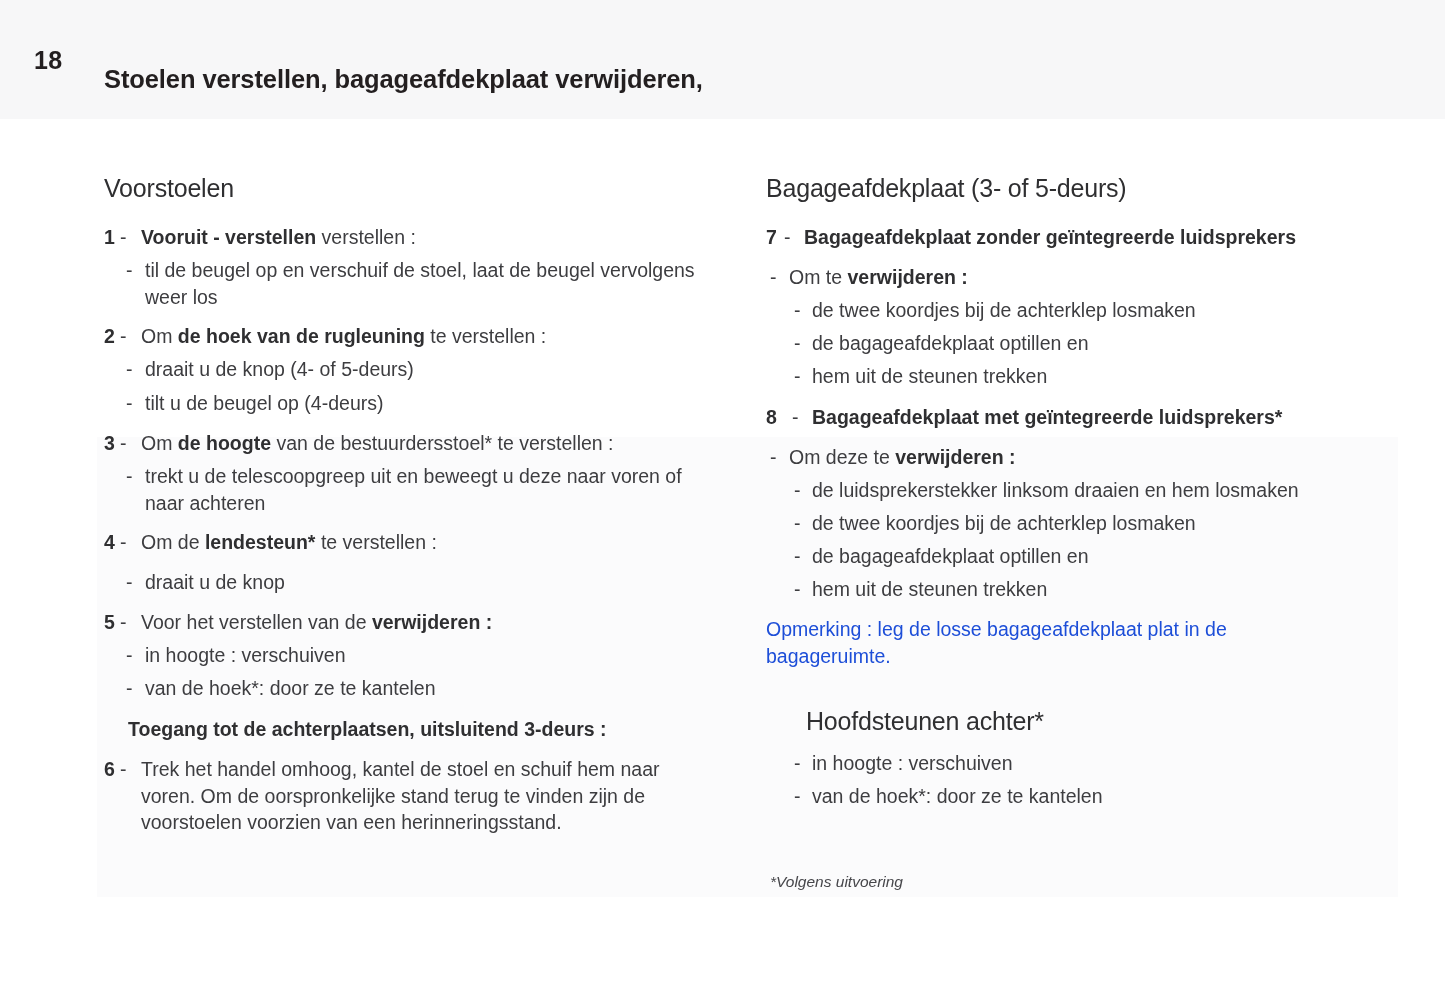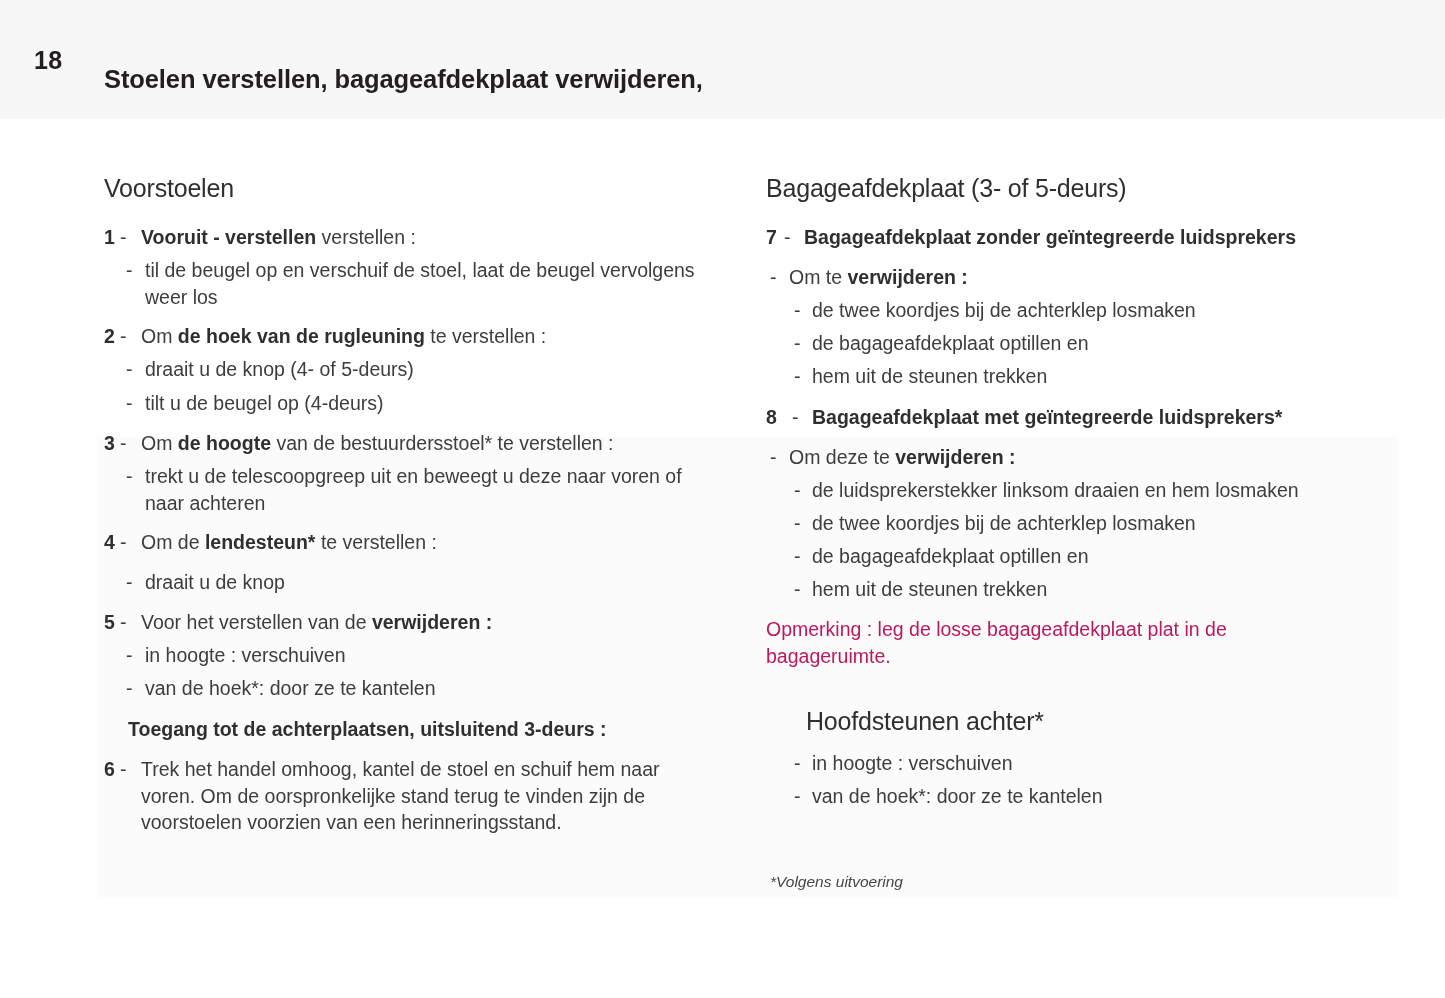--- a/index.html
+++ b/index.html
@@ -119,21 +119,21 @@
     position: absolute;
     font-size: 19.5px;
     line-height: 26.5px;
     font-weight: bold;
     color: #2f2f31;
   }
   .para {
     position: absolute;
     font-size: 19.5px;
     line-height: 26.5px;
-    color: #be185d;
+    color: #1d4ed8;
   }
   .footnote {
     position: absolute;
     font-size: 15.5px;
     font-style: italic;
     color: #46464a;
   }
 </style>
 </head>
 <body>

